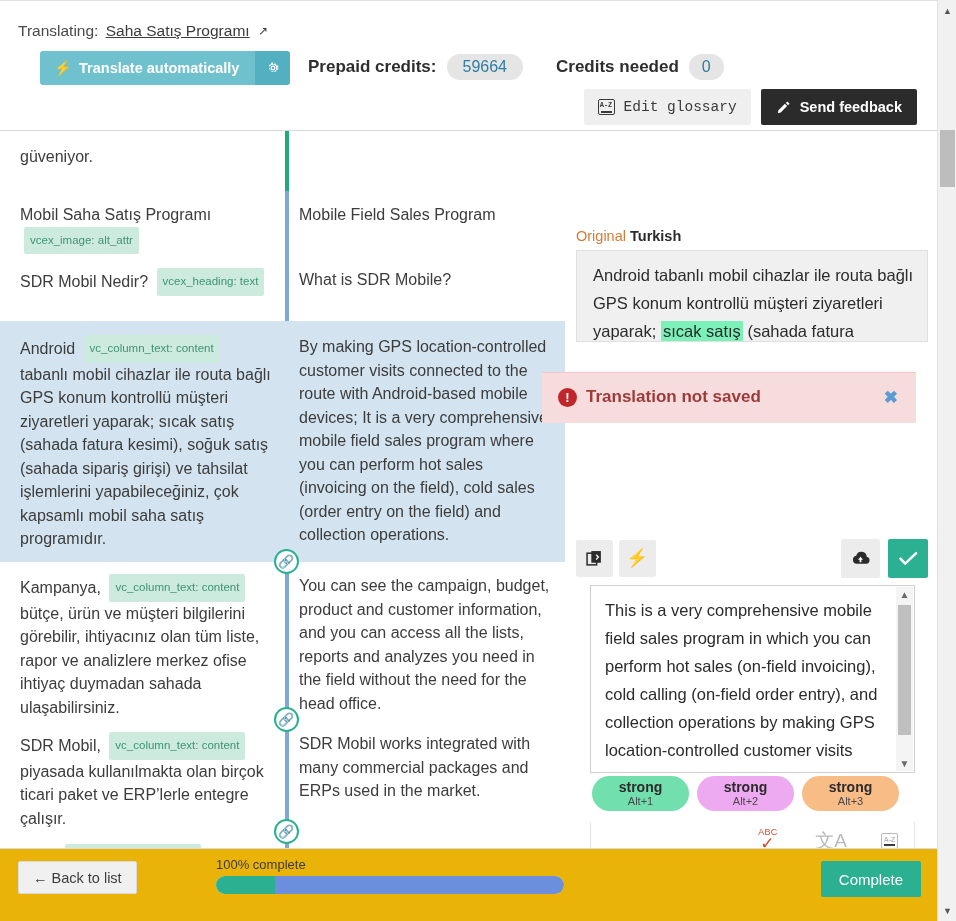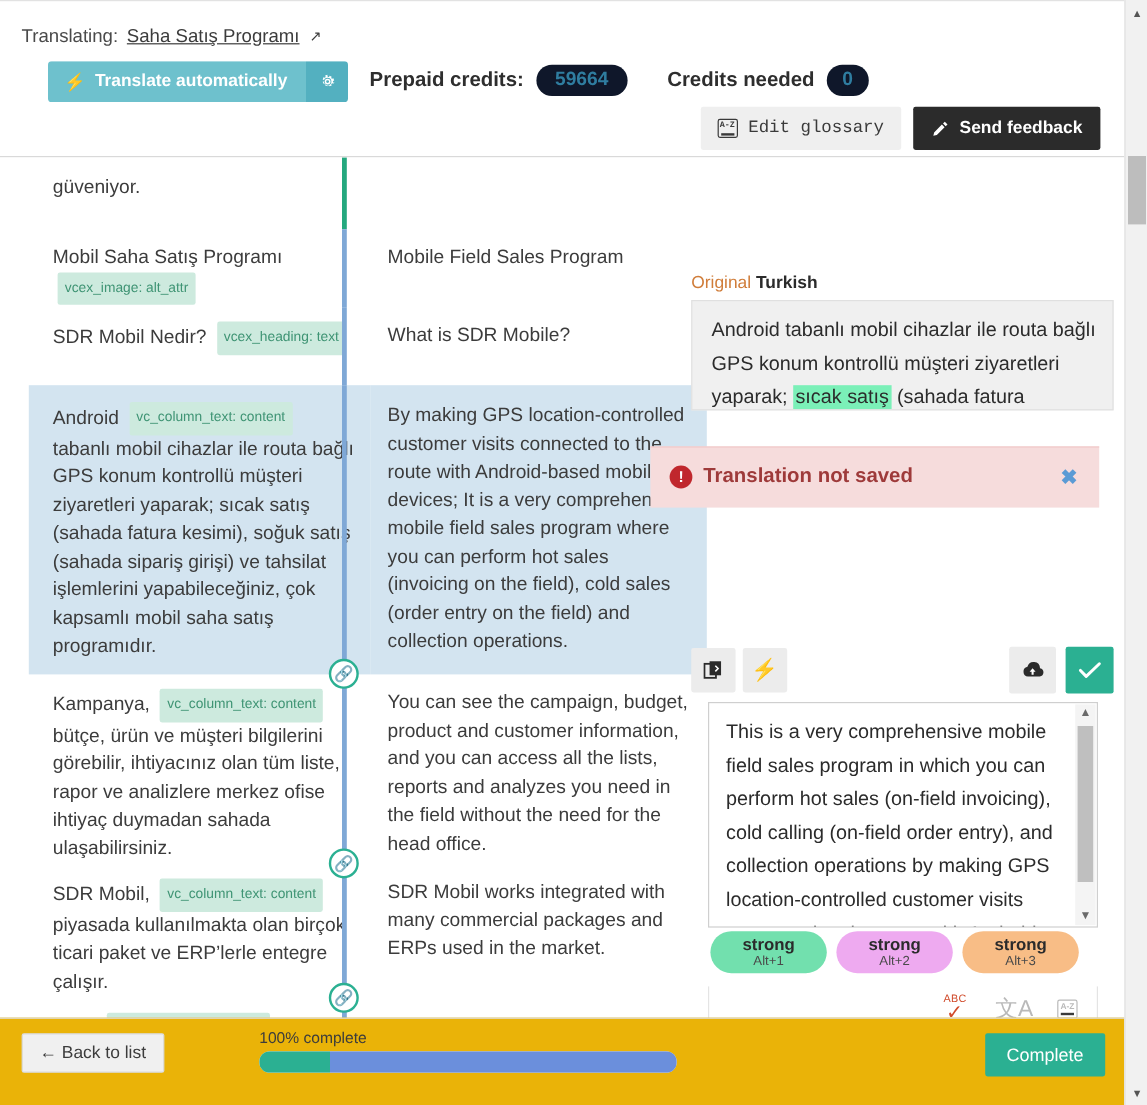--- a/index.html
+++ b/index.html
@@ -58,25 +58,25 @@
     display:flex; align-items:center; justify-content:center;
     color:#fff; font-size: 14px; cursor:pointer; border:none;
   }
   .credits-row {
     position: absolute; left: 308px; top: 54px;
     display: flex; align-items: center; gap: 10px;
     font-size: 17px; font-weight: 700; color: #2e2e2e;
     white-space: nowrap;
   }
   .credit-pill {
-    background: #0f172a;
+    background: #e5e5e5;
     color: #2f7da0;
     border-radius: 14px;
     padding: 4px 16px;
-    font-size: 16px; font-weight: 700;
+    font-size: 16px; font-weight: 400;
   }
   .credit-pill.small { padding: 4px 13px; }
   .credits-gap { width: 13px; display:inline-block; }
 
   .header-actions {
     position: absolute; right: 20px; top: 89px;
     display: flex; align-items: center; gap: 10px;
   }
   .btn-glossary {
     background: #efefef; border: none;
@@ -111,21 +111,20 @@
     position: absolute;
     left: 0; top: 131px;
     width: 937px; height: 731px;
     overflow: hidden;
     background: #fff;
   }
   .seg-row {
     position: relative;
     display: flex;
     width: 937px;
-    padding-left: 24px;
   }
   .seg-row.highlight .src, .seg-row.highlight .tgt { background: #d3e4f0; }
   .src {
     position: relative;
     width: 285px;
     padding: 12px 14px 14px 20px;
     font-size: 16px;
     line-height: 23.5px;
     color: #3c3c3c;
   }
@@ -297,21 +296,21 @@
   .marker-btn .m-key  { font-size: 11px; color: #4a4a4a; margin-top: 1px;}
 
   .bottom-icons {
     position: absolute; left: 590px; top: 822px;
     width: 325px; height: 38px;
     border-left: 1px solid #e4e4e4;
     border-right: 1px solid #e4e4e4;
     border-bottom: 1px solid #e4e4e4;
     background: #fff;
     display: flex; align-items: center; justify-content: flex-end;
-    gap: 20px; padding-right: 16px;
+    gap: 34px; padding-right: 16px;
     z-index: 35;
   }
   .bi { cursor: pointer; display:flex; align-items:center; justify-content:center; }
   .abc-check { position: relative; width: 24px; height: 24px; }
   .abc-text { position:absolute; top:-2px; left:1px; font-size: 9px; color:#d04a2a; letter-spacing:0.2px;}
   .abc-tick { position:absolute; top:6px; left:3px; font-size: 17px; color:#d04a2a; line-height:1;}
 
   
   .bottombar {
     position: absolute;

